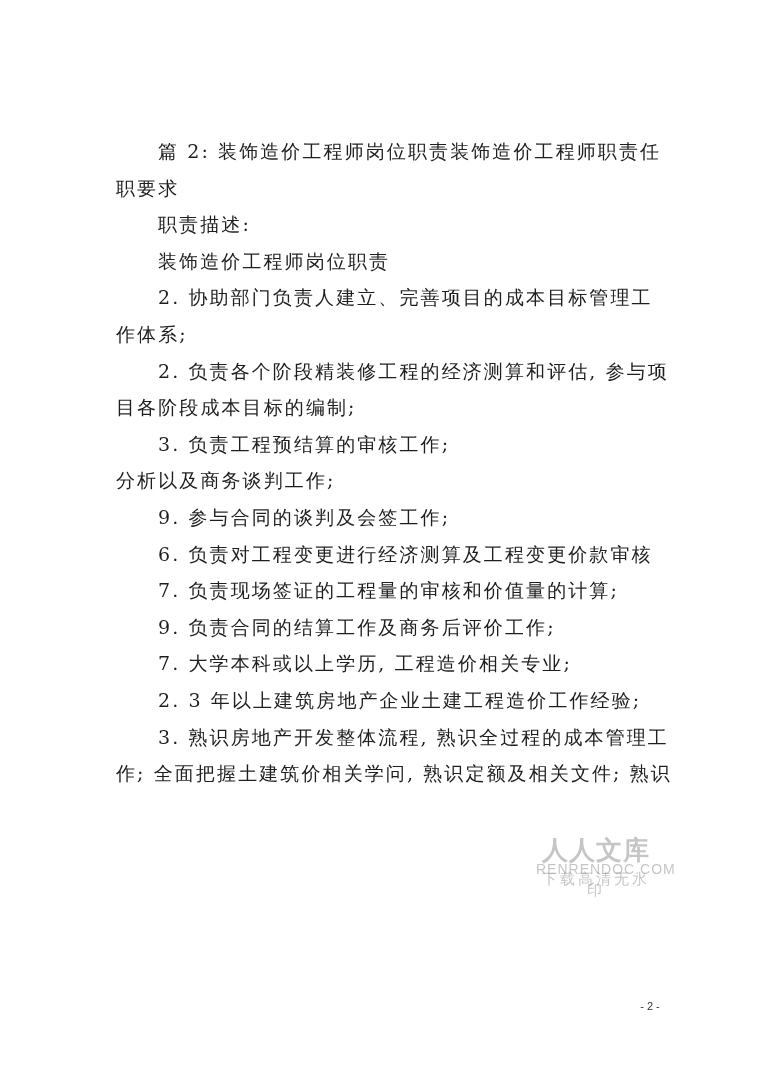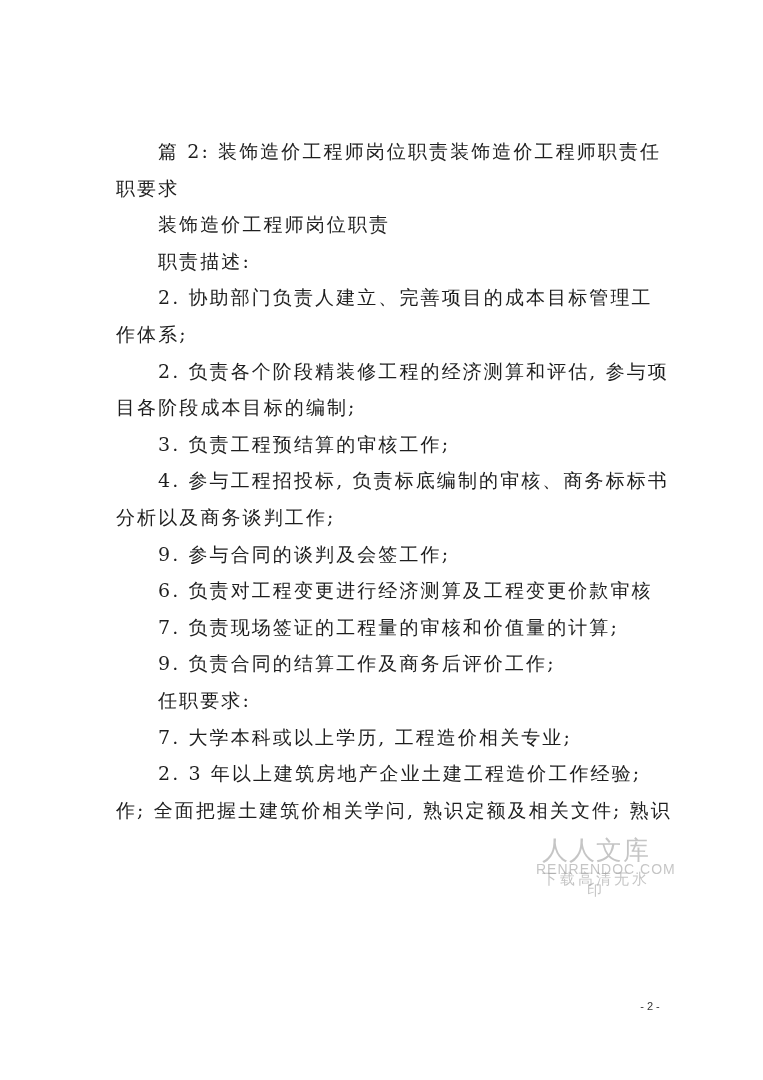--- a/index.html
+++ b/index.html
@@ -41,21 +41,21 @@
       position: absolute;
       left: 536px;
       top: 836px;
       width: 120px;
       text-align: center;
       pointer-events: none;
     }
     .wm-main {
       font-family: "DejaVu Serif", "Liberation Serif", serif;
       font-size: 26px;
-      font-weight: normal;
+      font-weight: bold;
       color: rgba(150,150,150,0.55);
       letter-spacing: 1px;
       line-height: 28px;
     }
     .wm-sub {
       font-family: "Liberation Sans", sans-serif;
       font-size: 14px;
       color: rgba(150,150,150,0.55);
       letter-spacing: 1px;
       line-height: 11px;
@@ -78,36 +78,35 @@
       color: #333;
     }
   </style>
 </head>
 <body>
 
 <div class="page">
   <div class="content">
     <div class="line indent">篇 2: 装饰造价工程师岗位职责装饰造价工程师职责任</div>
     <div class="line">职要求</div>
+    <div class="line indent">职责描述:</div>
     <div class="line indent">装饰造价工程师岗位职责</div>
-    <div class="line indent">职责描述:</div>
     <div class="line indent">2. 协助部门负责人建立、完善项目的成本目标管理工</div>
     <div class="line">作体系;</div>
     <div class="line indent">2. 负责各个阶段精装修工程的经济测算和评估, 参与项</div>
     <div class="line">目各阶段成本目标的编制;</div>
     <div class="line indent">3. 负责工程预结算的审核工作;</div>
-    <div class="line indent">4. 参与工程招投标, 负责标底编制的审核、商务标标书</div>
     <div class="line">分析以及商务谈判工作;</div>
     <div class="line indent">9. 参与合同的谈判及会签工作;</div>
     <div class="line indent">6. 负责对工程变更进行经济测算及工程变更价款审核</div>
     <div class="line indent">7. 负责现场签证的工程量的审核和价值量的计算;</div>
     <div class="line indent">9. 负责合同的结算工作及商务后评价工作;</div>
-    <div class="line indent">任职要求:</div>
     <div class="line indent">7. 大学本科或以上学历, 工程造价相关专业;</div>
     <div class="line indent">2. 3 年以上建筑房地产企业土建工程造价工作经验;</div>
+    <div class="line indent">3. 熟识房地产开发整体流程, 熟识全过程的成本管理工</div>
     <div class="line">作; 全面把握土建筑价相关学问, 熟识定额及相关文件; 熟识</div>
   </div>
 
   <div class="watermark">
     <div class="wm-main">人人文库</div>
     <div class="wm-sub">RENRENDOC.COM</div>
     <div class="wm-sub2">下载高清无水印</div>
   </div>
 
   <div class="page-number">- 2 -</div>

